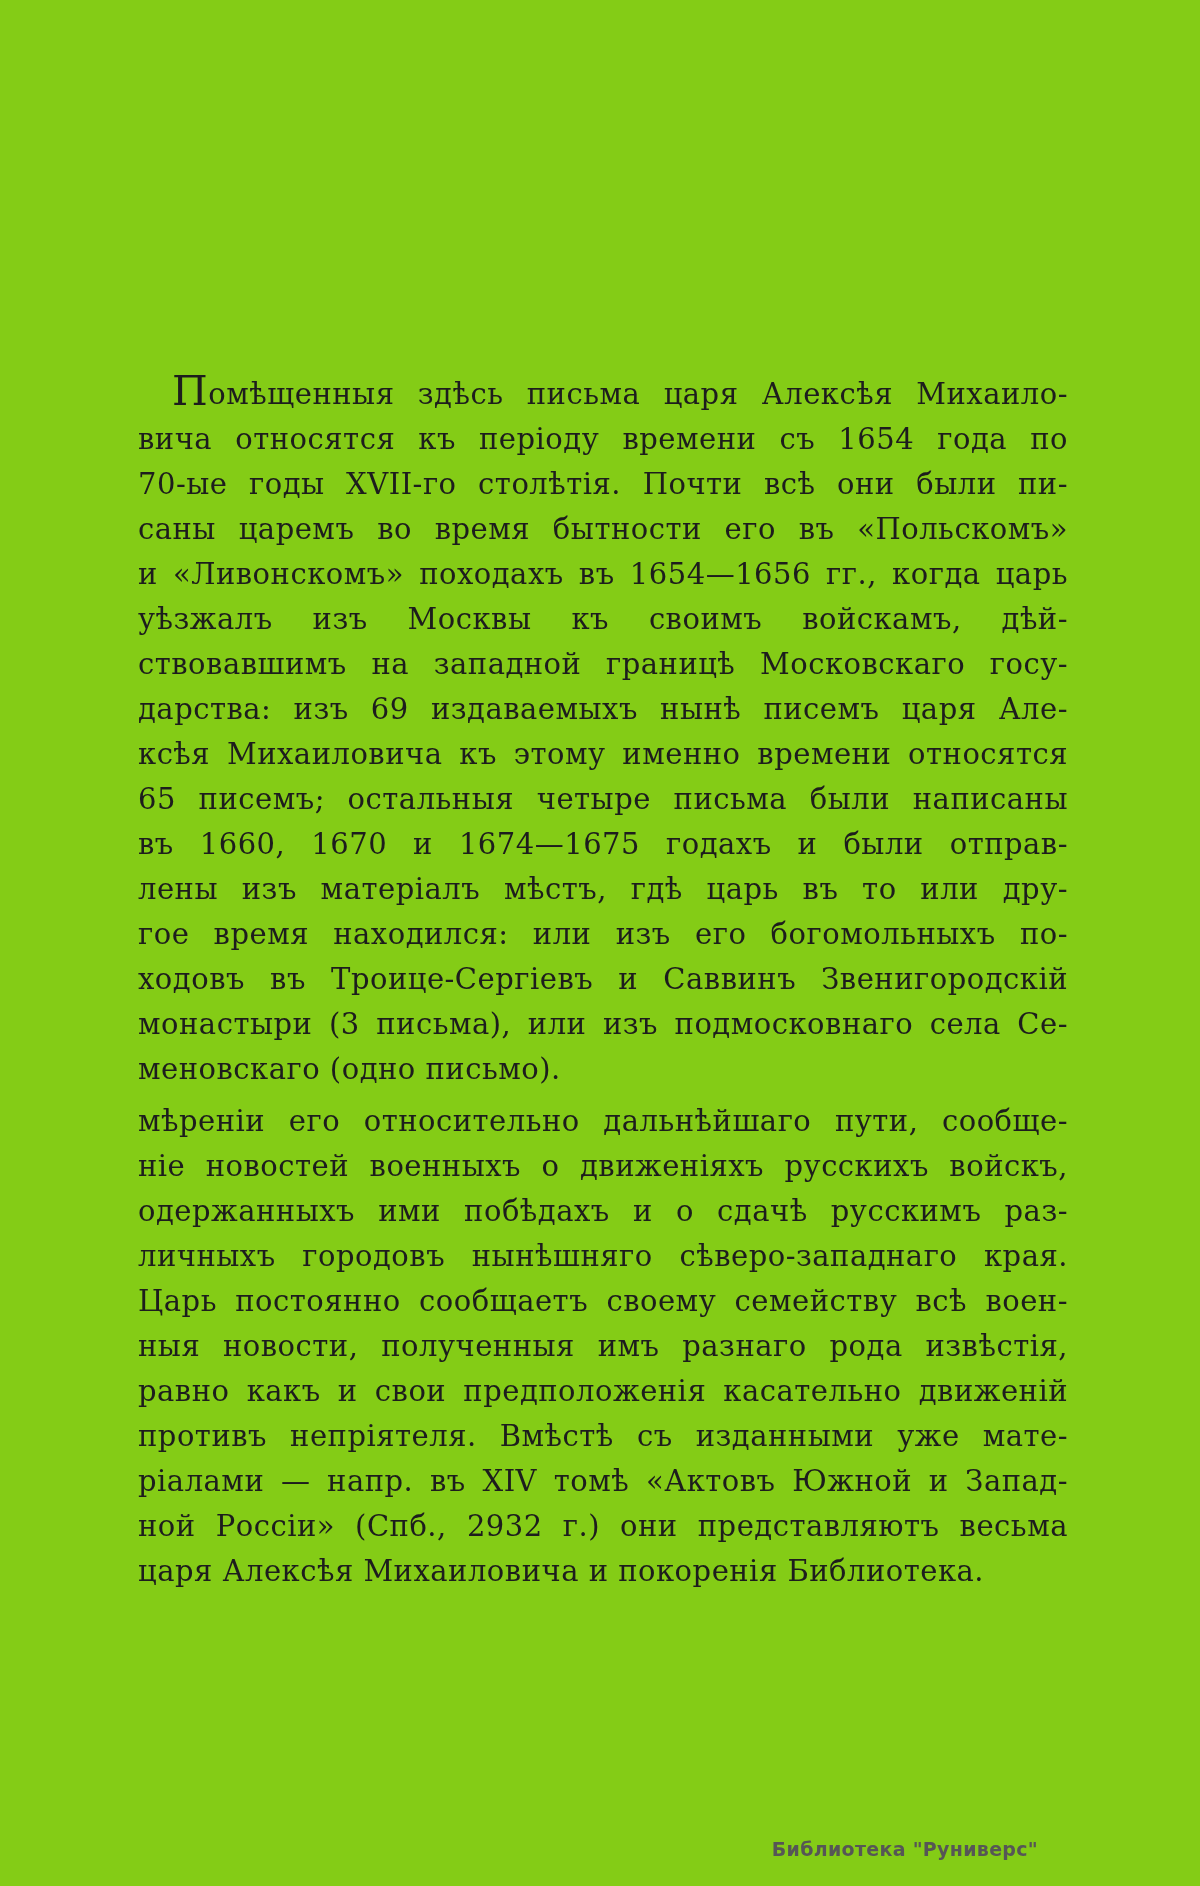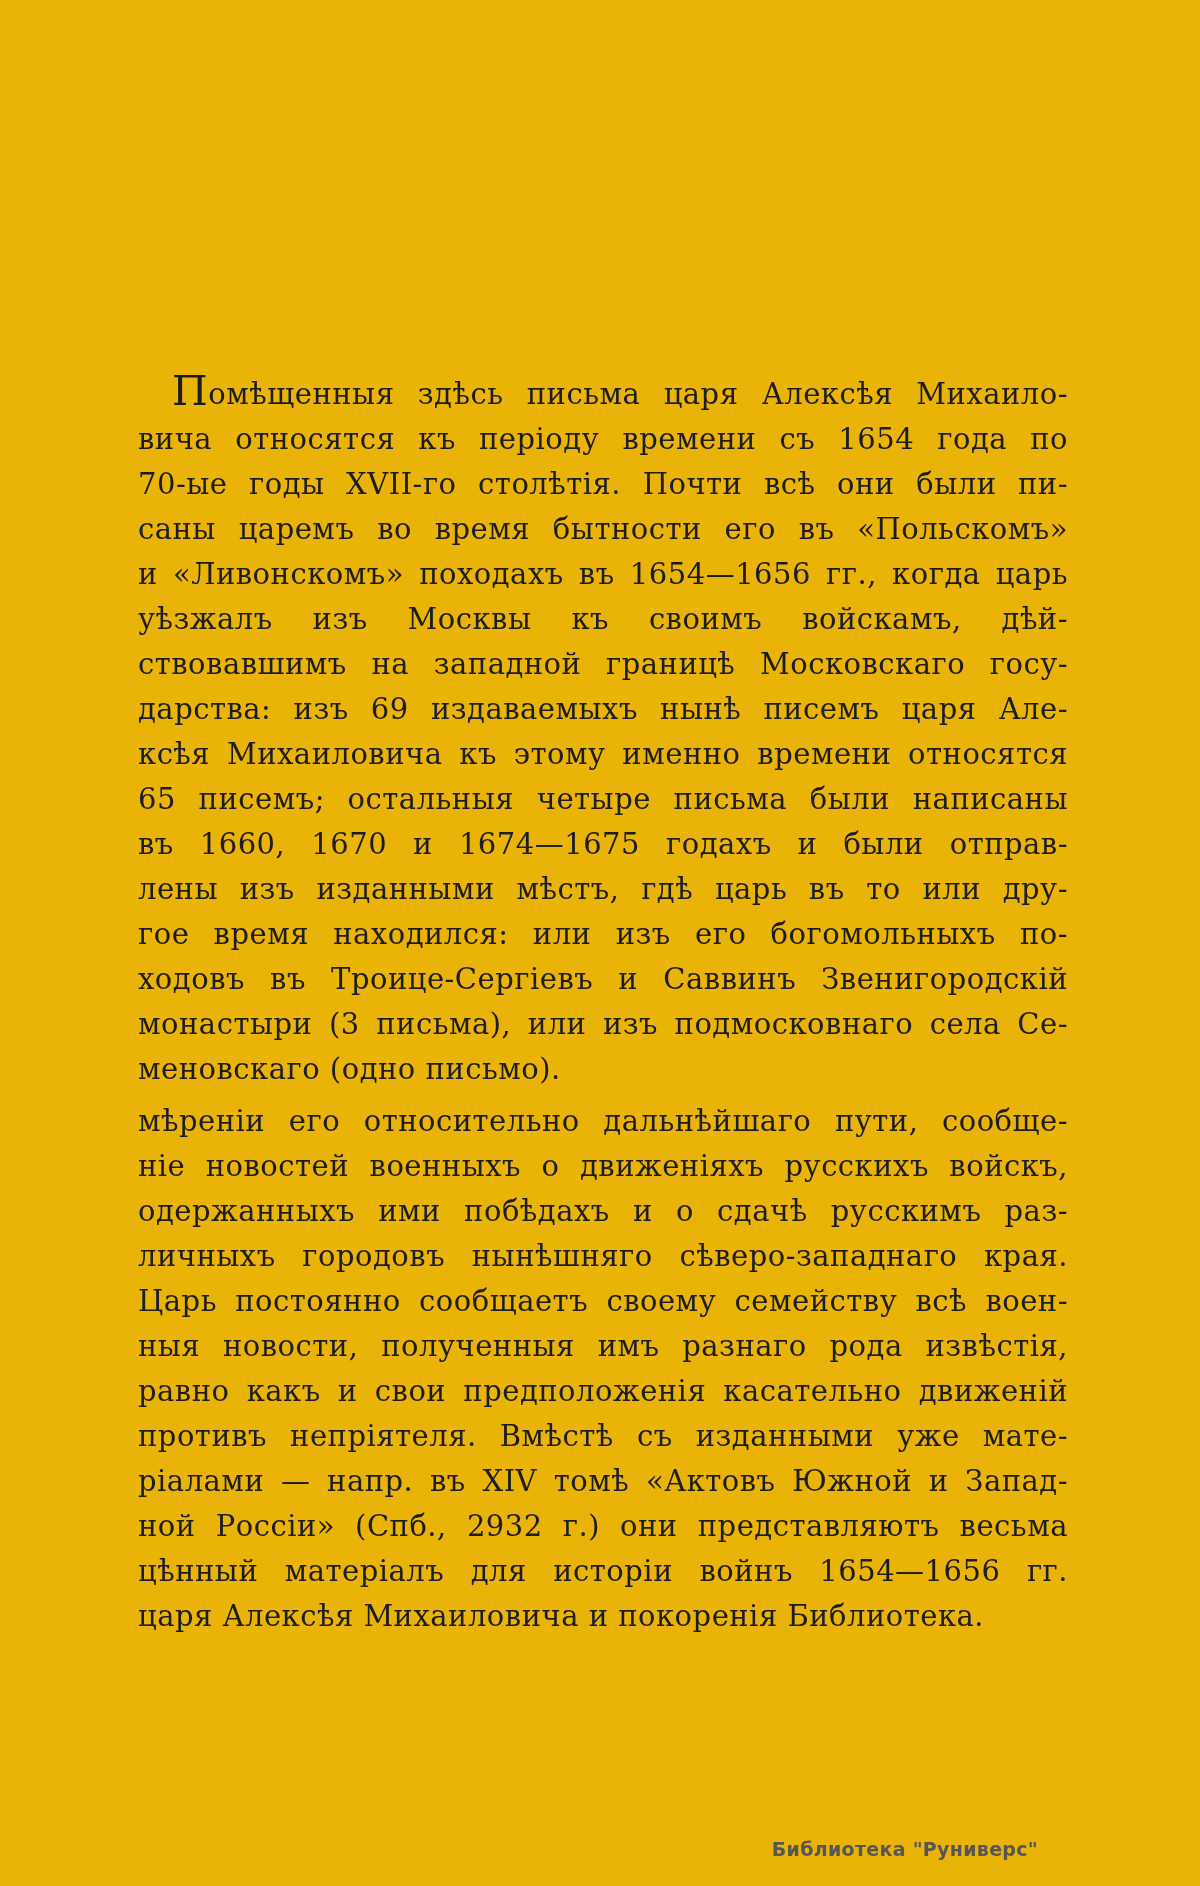--- a/index.html
+++ b/index.html
@@ -4,21 +4,21 @@
 <style>
   html, body {
     margin: 0;
     padding: 0;
     background: #e9e9e9;
   }
   .page {
     position: relative;
     width: 1200px;
     height: 1886px;
-    background: #eab308;
+    background: #84cc16;
     overflow: hidden;
     font-family: "DejaVu Serif", serif;
   }
   .text-block {
     position: absolute;
     left: 138px;
     top: 372px;
     width: 930px;
     font-size: 29px;
     line-height: 45px;
@@ -67,35 +67,34 @@
         <div class="line">вича относятся къ періоду времени съ 1654 года по</div>
         <div class="line">70-ые годы XVII-го столѣтія. Почти всѣ они были пи-</div>
         <div class="line">саны царемъ во время бытности его въ «Польскомъ»</div>
         <div class="line">и «Ливонскомъ» походахъ въ 1654—1656 гг., когда царь</div>
         <div class="line">уѣзжалъ изъ Москвы къ своимъ войскамъ, дѣй-</div>
         <div class="line">ствовавшимъ на западной границѣ Московскаго госу-</div>
         <div class="line">дарства: изъ 69 издаваемыхъ нынѣ писемъ царя Але-</div>
         <div class="line">ксѣя Михаиловича къ этому именно времени относятся</div>
         <div class="line">65 писемъ; остальныя четыре письма были написаны</div>
         <div class="line">въ 1660, 1670 и 1674—1675 годахъ и были отправ-</div>
-        <div class="line">лены изъ изданными мѣстъ, гдѣ царь въ то или дру-</div>
+        <div class="line">лены изъ матеріалъ мѣстъ, гдѣ царь въ то или дру-</div>
         <div class="line">гое время находился: или изъ его богомольныхъ по-</div>
         <div class="line">ходовъ въ Троице-Сергіевъ и Саввинъ Звенигородскій</div>
         <div class="line">монастыри (3 письма), или изъ подмосковнаго села Се-</div>
         <div class="line last">меновскаго (одно письмо).</div>
       </div>
       <div class="paragraph">
         <div class="line">мѣреніи его относительно дальнѣйшаго пути, сообще-</div>
         <div class="line">ніе новостей военныхъ о движеніяхъ русскихъ войскъ,</div>
         <div class="line">одержанныхъ ими побѣдахъ и о сдачѣ русскимъ раз-</div>
         <div class="line">личныхъ городовъ нынѣшняго сѣверо-западнаго края.</div>
         <div class="line">Царь постоянно сообщаетъ своему семейству всѣ воен-</div>
         <div class="line">ныя новости, полученныя имъ разнаго рода извѣстія,</div>
         <div class="line">равно какъ и свои предположенія касательно движеній</div>
         <div class="line">противъ непріятеля. Вмѣстѣ съ изданными уже мате-</div>
         <div class="line">ріалами — напр. въ XIV томѣ «Актовъ Южной и Запад-</div>
         <div class="line">ной Россіи» (Спб., 2932 г.) они представляютъ весьма</div>
-        <div class="line">цѣнный матеріалъ для исторіи войнъ 1654—1656 гг.</div>
         <div class="line last">царя Алексѣя Михаиловича и покоренія Библиотека.</div>
       </div>
     </div>
   <div class="footer">Библиотека "Руниверс"</div>
 </div>
 
 </body></html>

